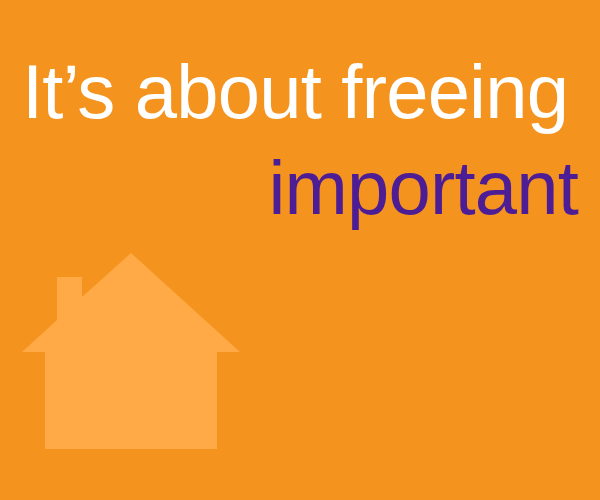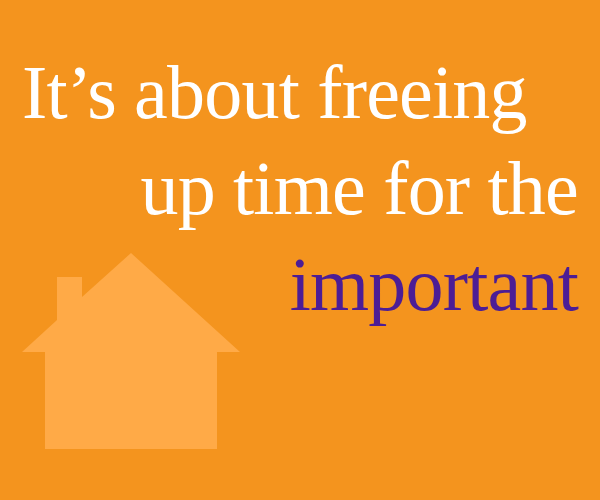--- a/index.html
+++ b/index.html
@@ -35,21 +35,21 @@
     width: 600px;
     height: 500px;
     box-sizing: border-box;
     padding: 44px 22px 0 22px;
     text-align: right;
     z-index: 2;
   }
   .headline-line {
     display: block;
     color: #FFFFFF;
-    font-family: Liberation Serif, serif;
+    font-family: Liberation Sans, sans-serif;
     font-weight: 300;
     font-size: 76px;
     line-height: 96px;
     letter-spacing: -0.8px;
     white-space: nowrap;
     -webkit-font-smoothing: antialiased;
   }
   .headline-line:first-child {
     text-align: left;
   }
@@ -61,17 +61,16 @@
 
   <svg id="house-graphic" viewBox="0 0 600 500" preserveAspectRatio="none" aria-hidden="true">
     <g>
       <polygon fill="#FFAA47" points="131,253 240,352 217,352 217,449 45,449 45,352 22,352 57,320 57,277 82,277 82,297"></polygon>
       <rect fill="#FFAA47" x="45" y="340" width="172" height="109"></rect>
     </g>
   </svg>
 
   <div id="headline" style="text-align: right;">
     <span class="headline-line" style="color: rgb(255, 255, 255);">It’s about freeing</span>
-    <span class="headline-line" style="color: rgb(255, 255, 255);">up time for the</span>
     <span class="headline-line" style="color: #4c1d95;">important</span>
   </div>
 
 </div>
 
 </body></html>

